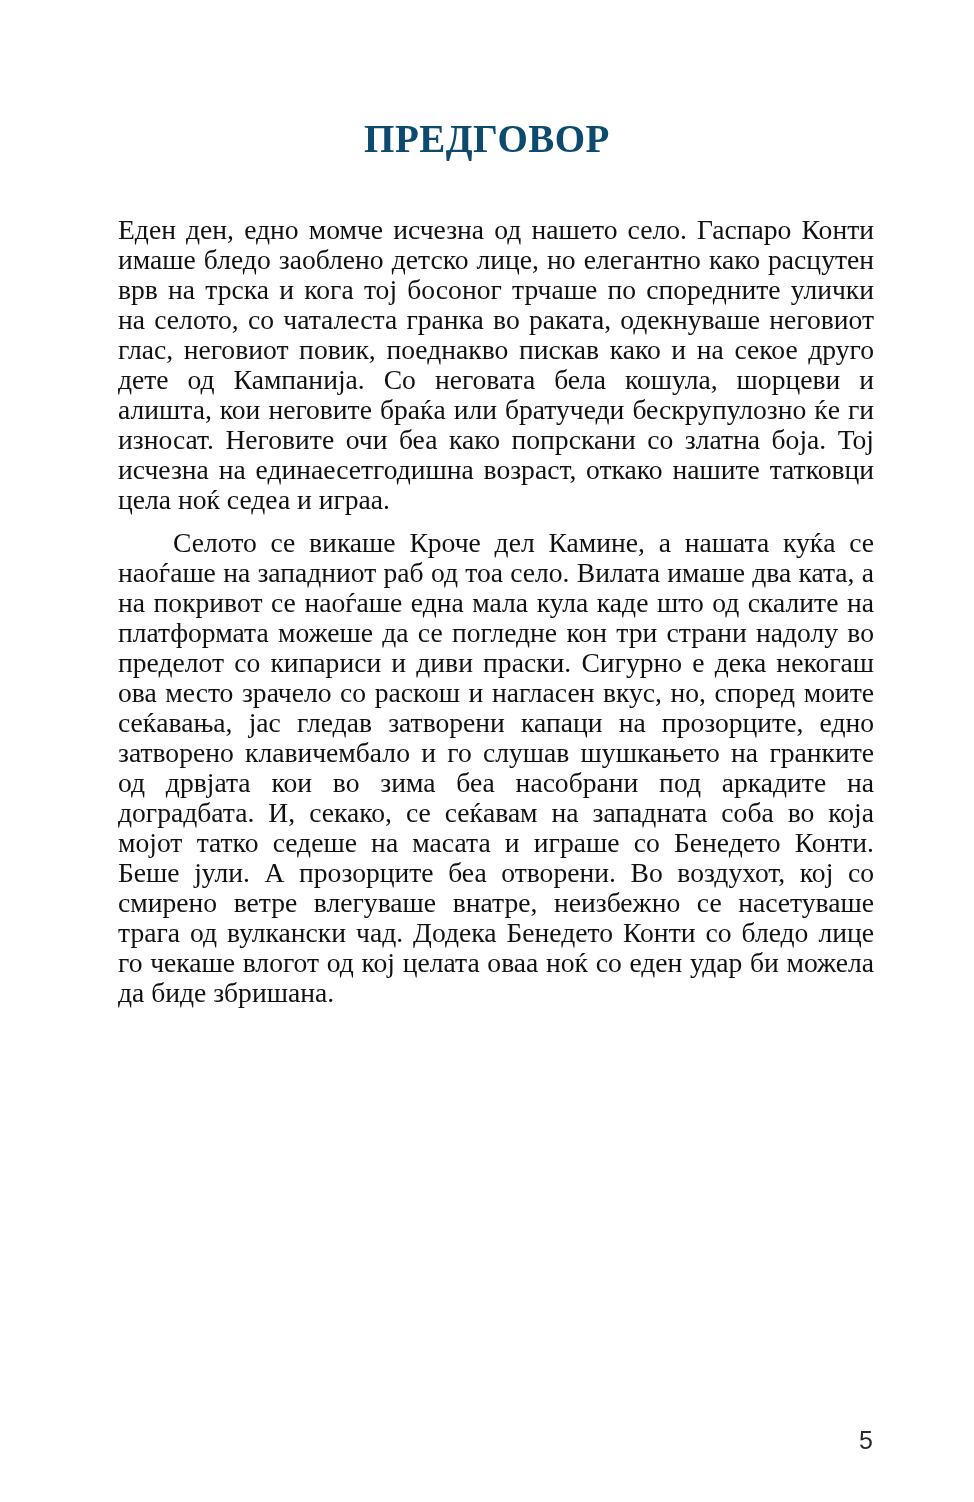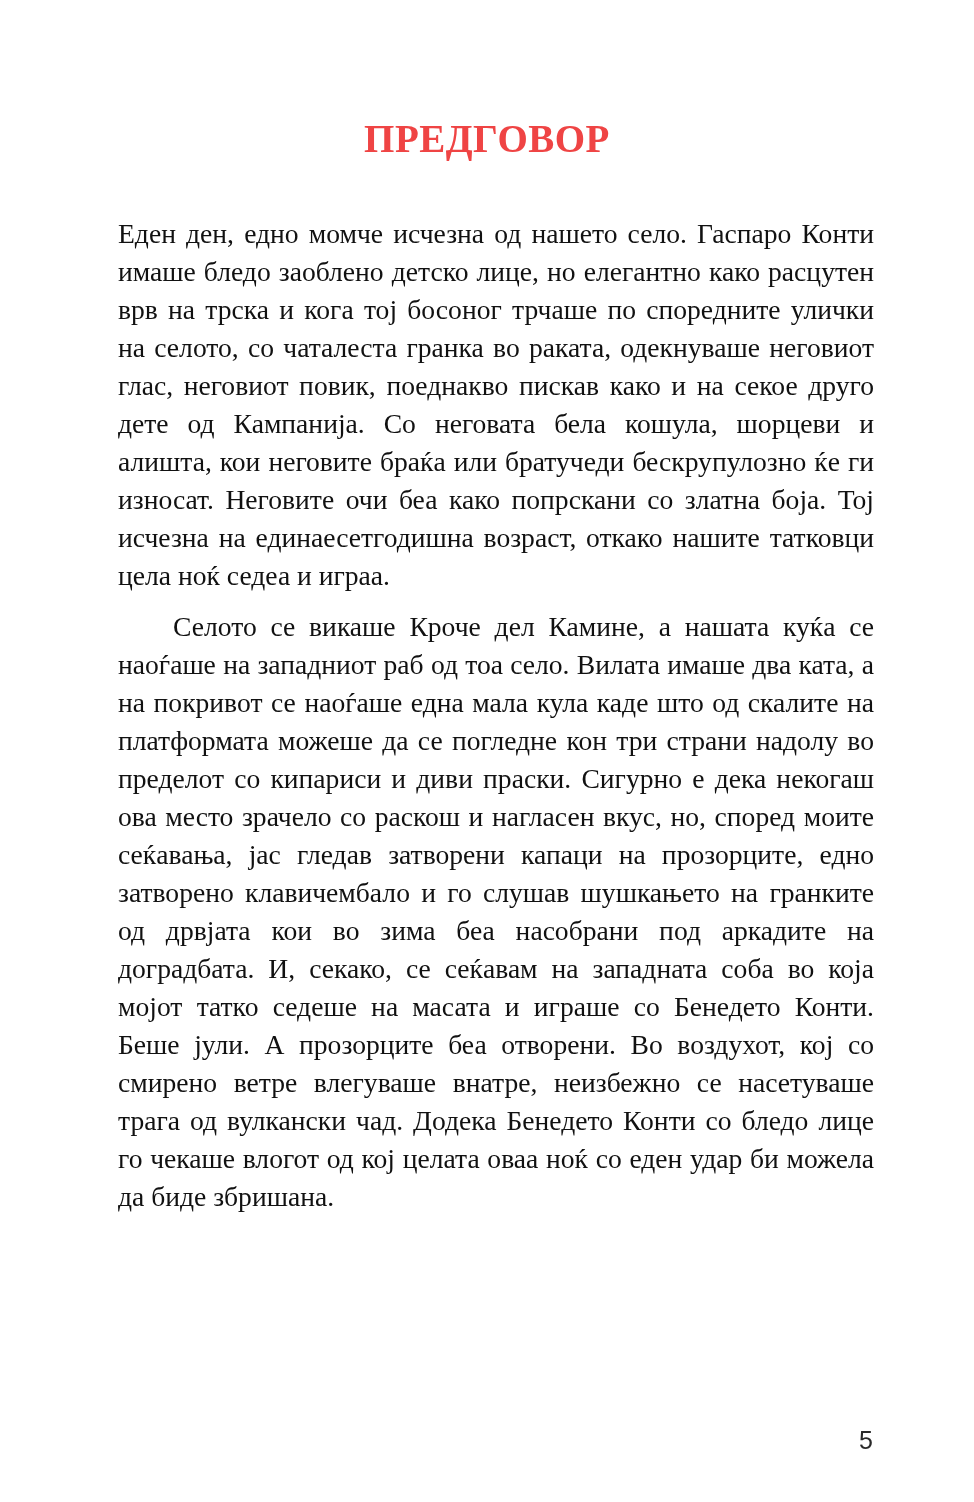--- a/index.html
+++ b/index.html
@@ -21,35 +21,35 @@
   .chapter-title {
     position: absolute;
     left: 0;
     right: 0;
     top: 92px;
     text-align: center;
     font-family: "Liberation Serif", "DejaVu Serif", serif;
     font-weight: bold;
     font-size: 39px;
     letter-spacing: 0.5px;
-    color: #ef4444;
+    color: #0c4a6e;
     line-height: 1.1;
   }
 
   .text-block {
     position: absolute;
     left: 118px;
     top: 215px;
     width: 756px;
   }
 
   .body-paragraph {
     font-family: "Liberation Serif", "DejaVu Serif", serif;
     font-size: 27.6px;
-    line-height: 38px;
+    line-height: 30px;
     color: #111111;
     text-align: justify;
     text-justify: inter-word;
     margin: 0;
     hyphens: manual;
     -webkit-hyphens: manual;
   }
 
   .body-paragraph.first {
     text-indent: 0;

